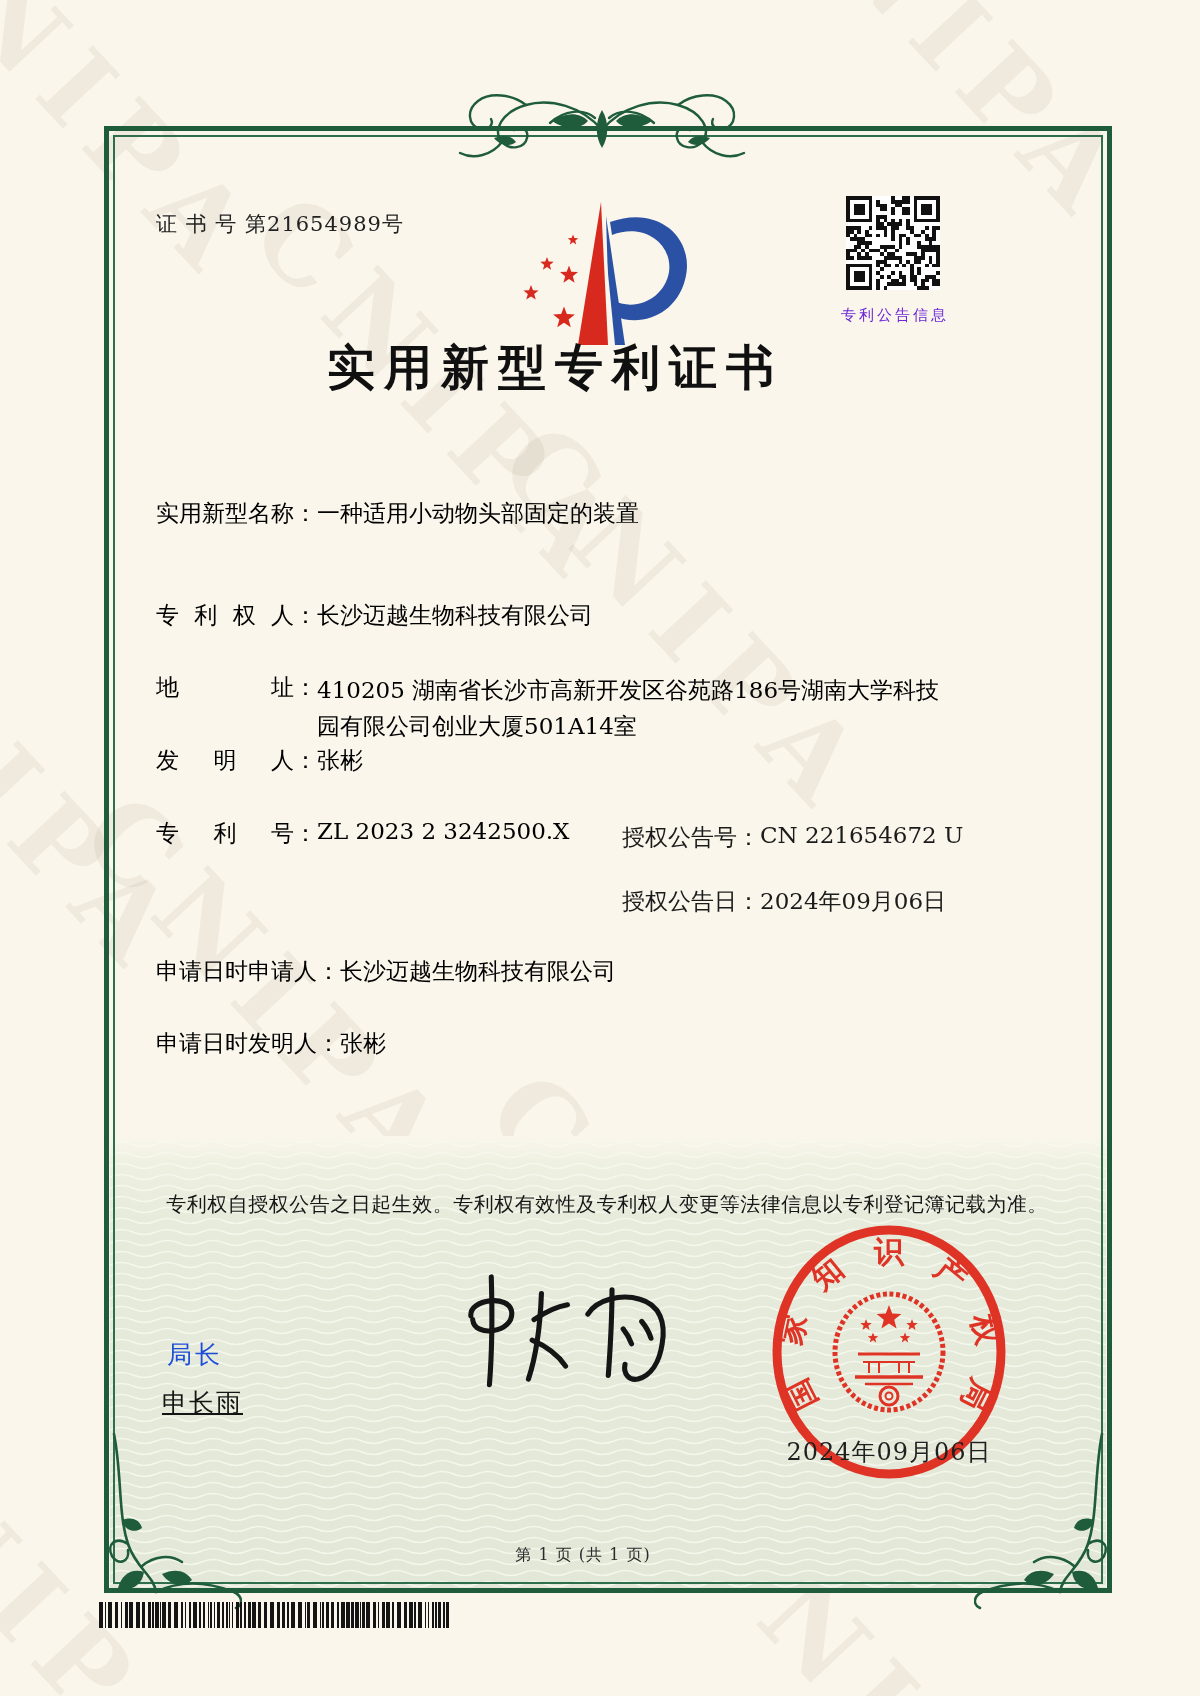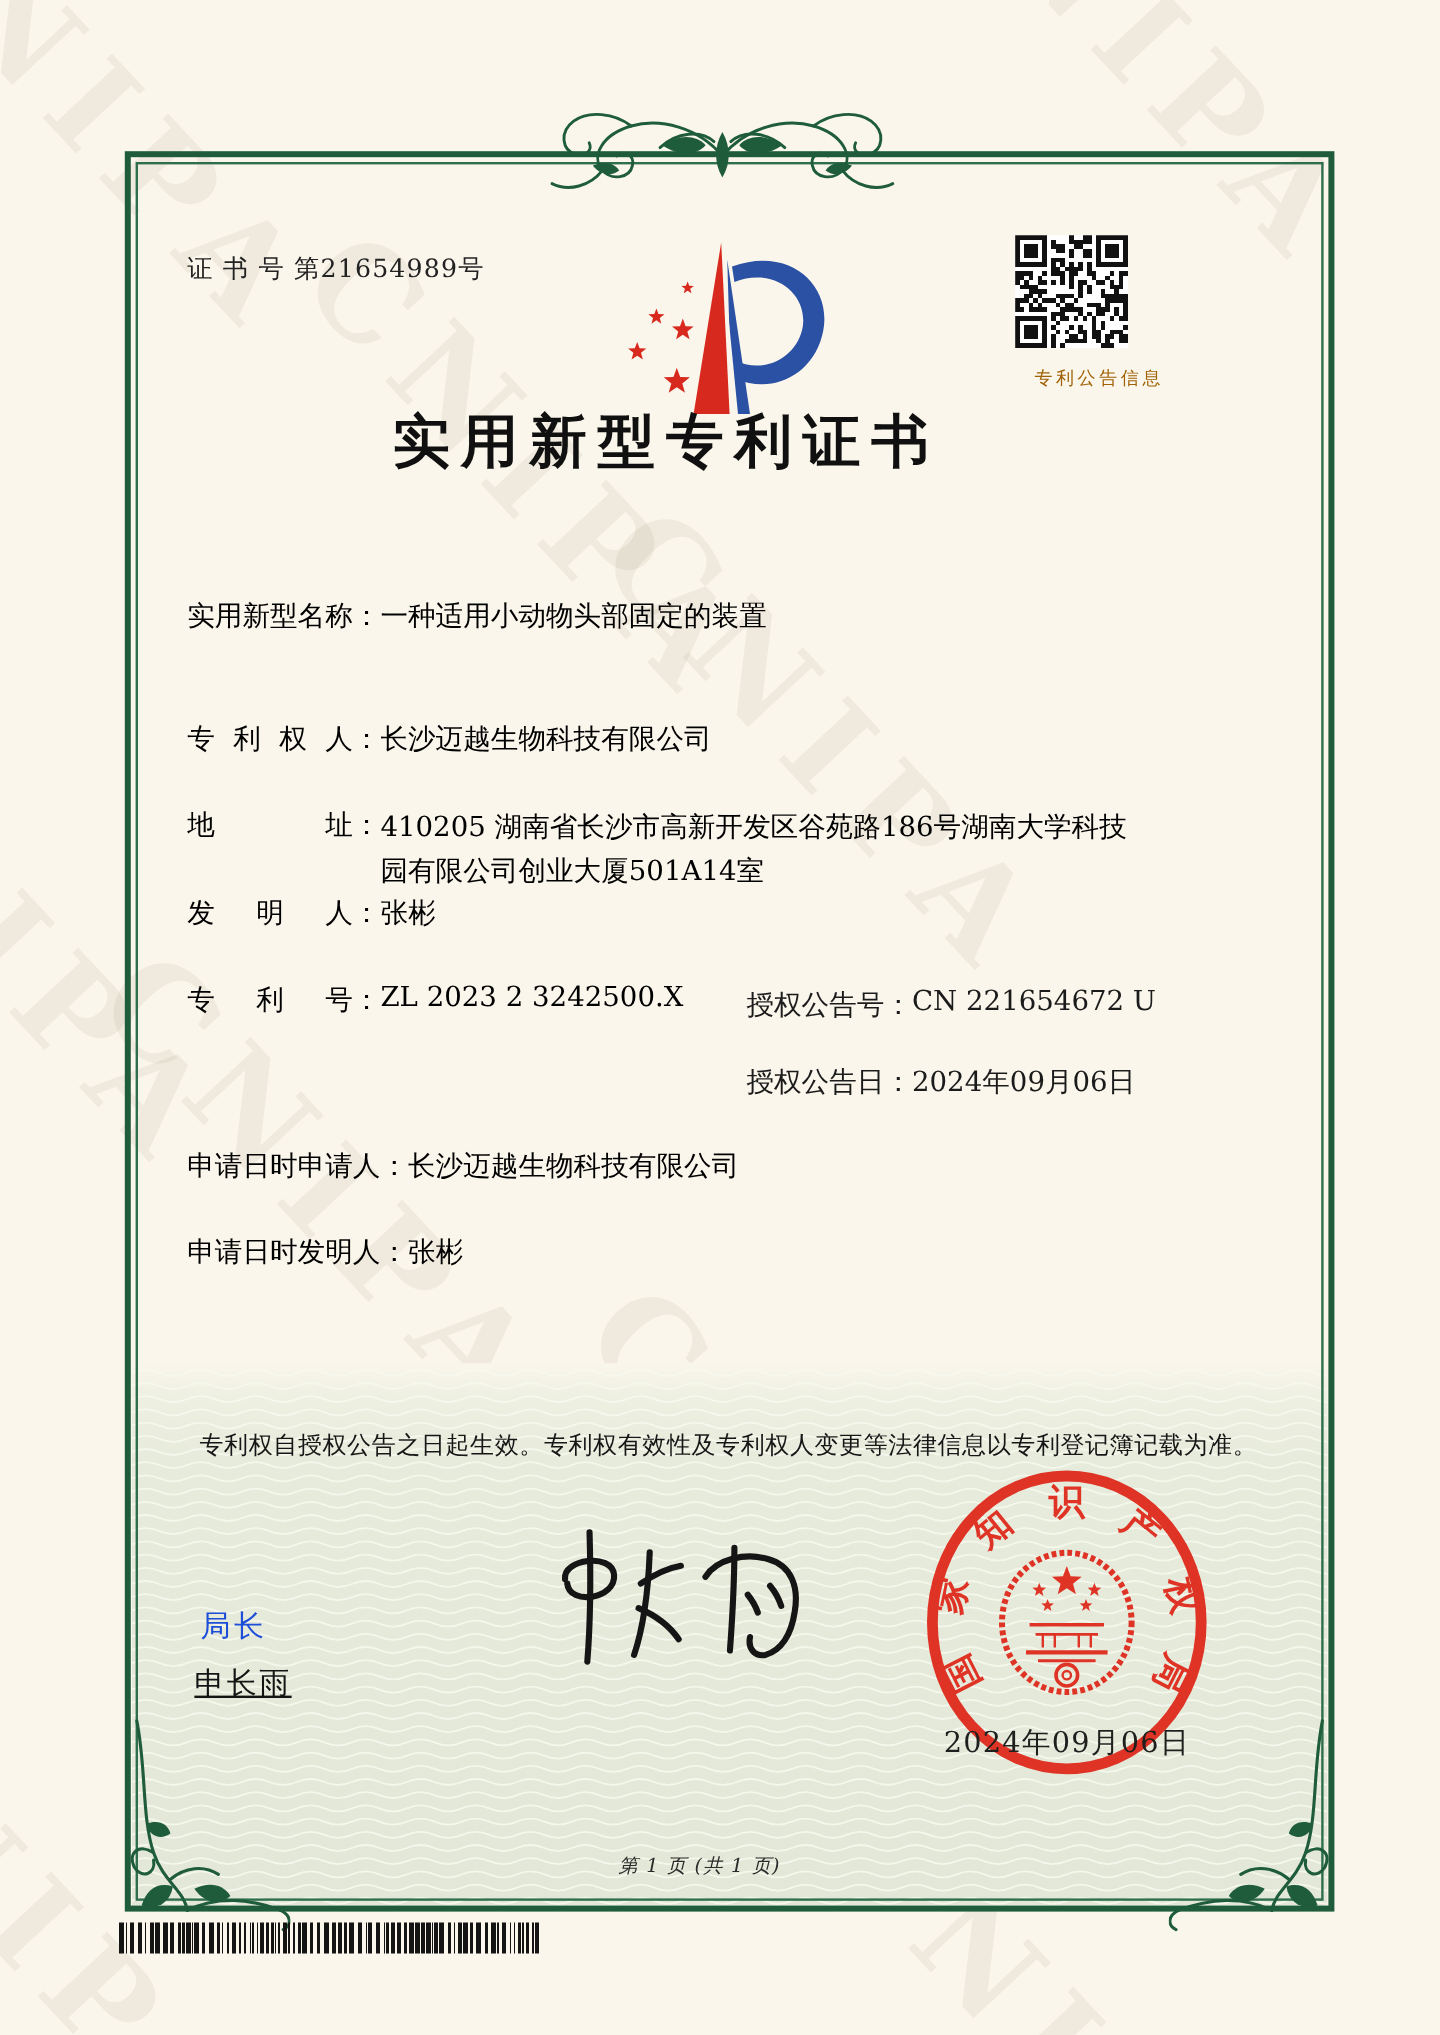--- a/index.html
+++ b/index.html
@@ -13,42 +13,42 @@
   .frame-outer{position:absolute;left:104px;top:126px;width:1008px;height:1467px;
       border:5px solid #1E5C3C;box-sizing:border-box;}
   .frame-inner{position:absolute;left:4px;top:4px;right:4px;bottom:4px;
       border:2px solid #2E6E4C;}
   
   .wavezone{position:absolute;left:110px;top:1136px;width:996px;height:455px;
       background:linear-gradient(180deg,#FAF6EB 0%,#eef0e2 6%,#e7ebdb 18%,#e3e7d7 100%);}
   .wavezone svg{position:absolute;left:0;top:0;}
   
   .certno{position:absolute;left:156px;top:210px;font-size:21px;letter-spacing:1px;color:#222;}
-  .qrcap{position:absolute;left:820px;top:306px;width:150px;text-align:right;
-      font-size:15px;letter-spacing:3px;color:#a16207;}
+  .qrcap{position:absolute;left:820px;top:306px;width:150px;text-align:center;
+      font-size:15px;letter-spacing:3px;color:#6d28d9;}
   .title{position:absolute;left:0;top:336px;width:1110px;text-align:center;
       font-size:48px;font-weight:bold;letter-spacing:9px;color:#101010;}
   
   .row{position:absolute;left:156px;font-size:23px;color:#000000;white-space:nowrap;}
   .row2{position:absolute;left:622px;font-size:23px;color:#1b1b1b;white-space:nowrap;}
   .spread{display:inline-block;width:138px;text-align:justify;text-align-last:justify;vertical-align:top;}
   .colon{display:inline-block;vertical-align:top;}
   .val{display:inline-block;vertical-align:top;}
   .addr-lines{display:inline-block;vertical-align:top;line-height:36px;}
   
   .stmt{position:absolute;left:104px;width:1006px;text-align:center;font-size:20px;
       letter-spacing:0.5px;color:#161616;}
   
   .sig-title{position:absolute;left:167px;top:1338px;font-size:25px;
       font-family:"DejaVu Sans","Liberation Sans",sans-serif;color:#1d4ed8;letter-spacing:3px;}
   .sig-name{position:absolute;left:162px;top:1386px;font-size:25px;
       font-family:"DejaVu Sans","Liberation Sans",sans-serif;color:#141414;letter-spacing:2px;text-decoration:underline;}
   
   .pageno{position:absolute;left:104px;top:1545px;width:958px;text-align:center;
-      font-size:16px;color:#2a2a2a;letter-spacing:1px;font-style:italic;}
+      font-size:16px;color:#2a2a2a;letter-spacing:1px;}
   .abs{position:absolute;}
 </style>
 </head>
 <body>
 
 <div class="page">
 
   <div>
     <div class="wm" style="left:-45px;top:-135px">CNIPA</div>
     <div class="wm" style="left:828px;top:-192px">CNIPA</div>

